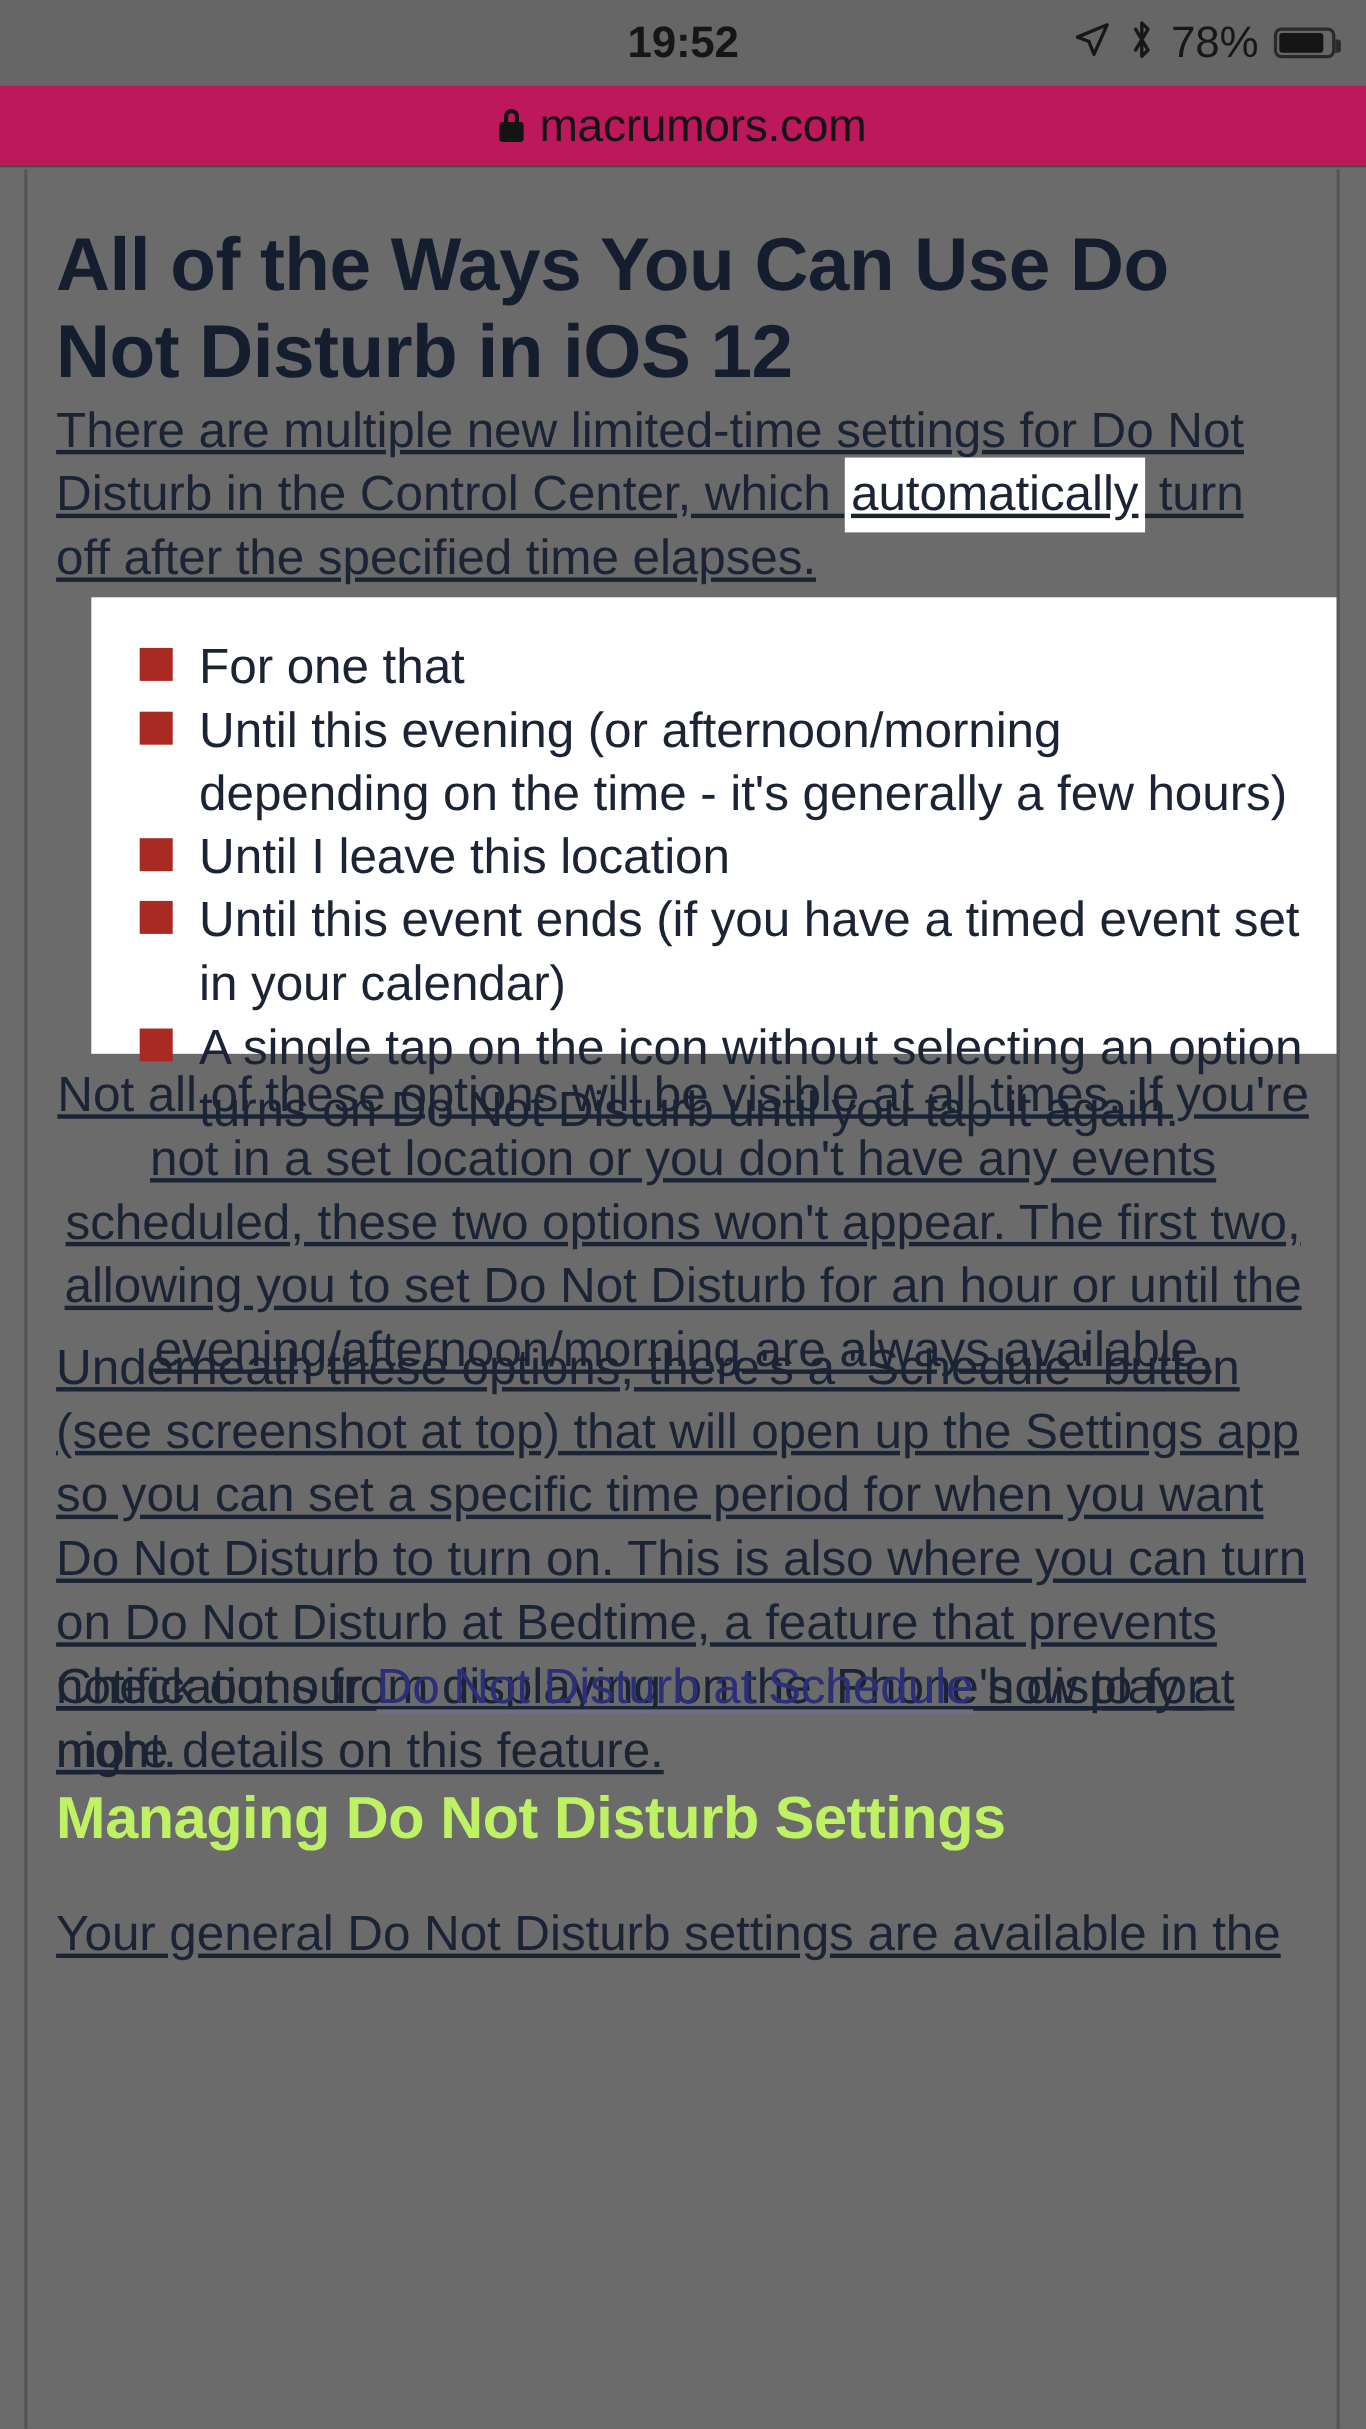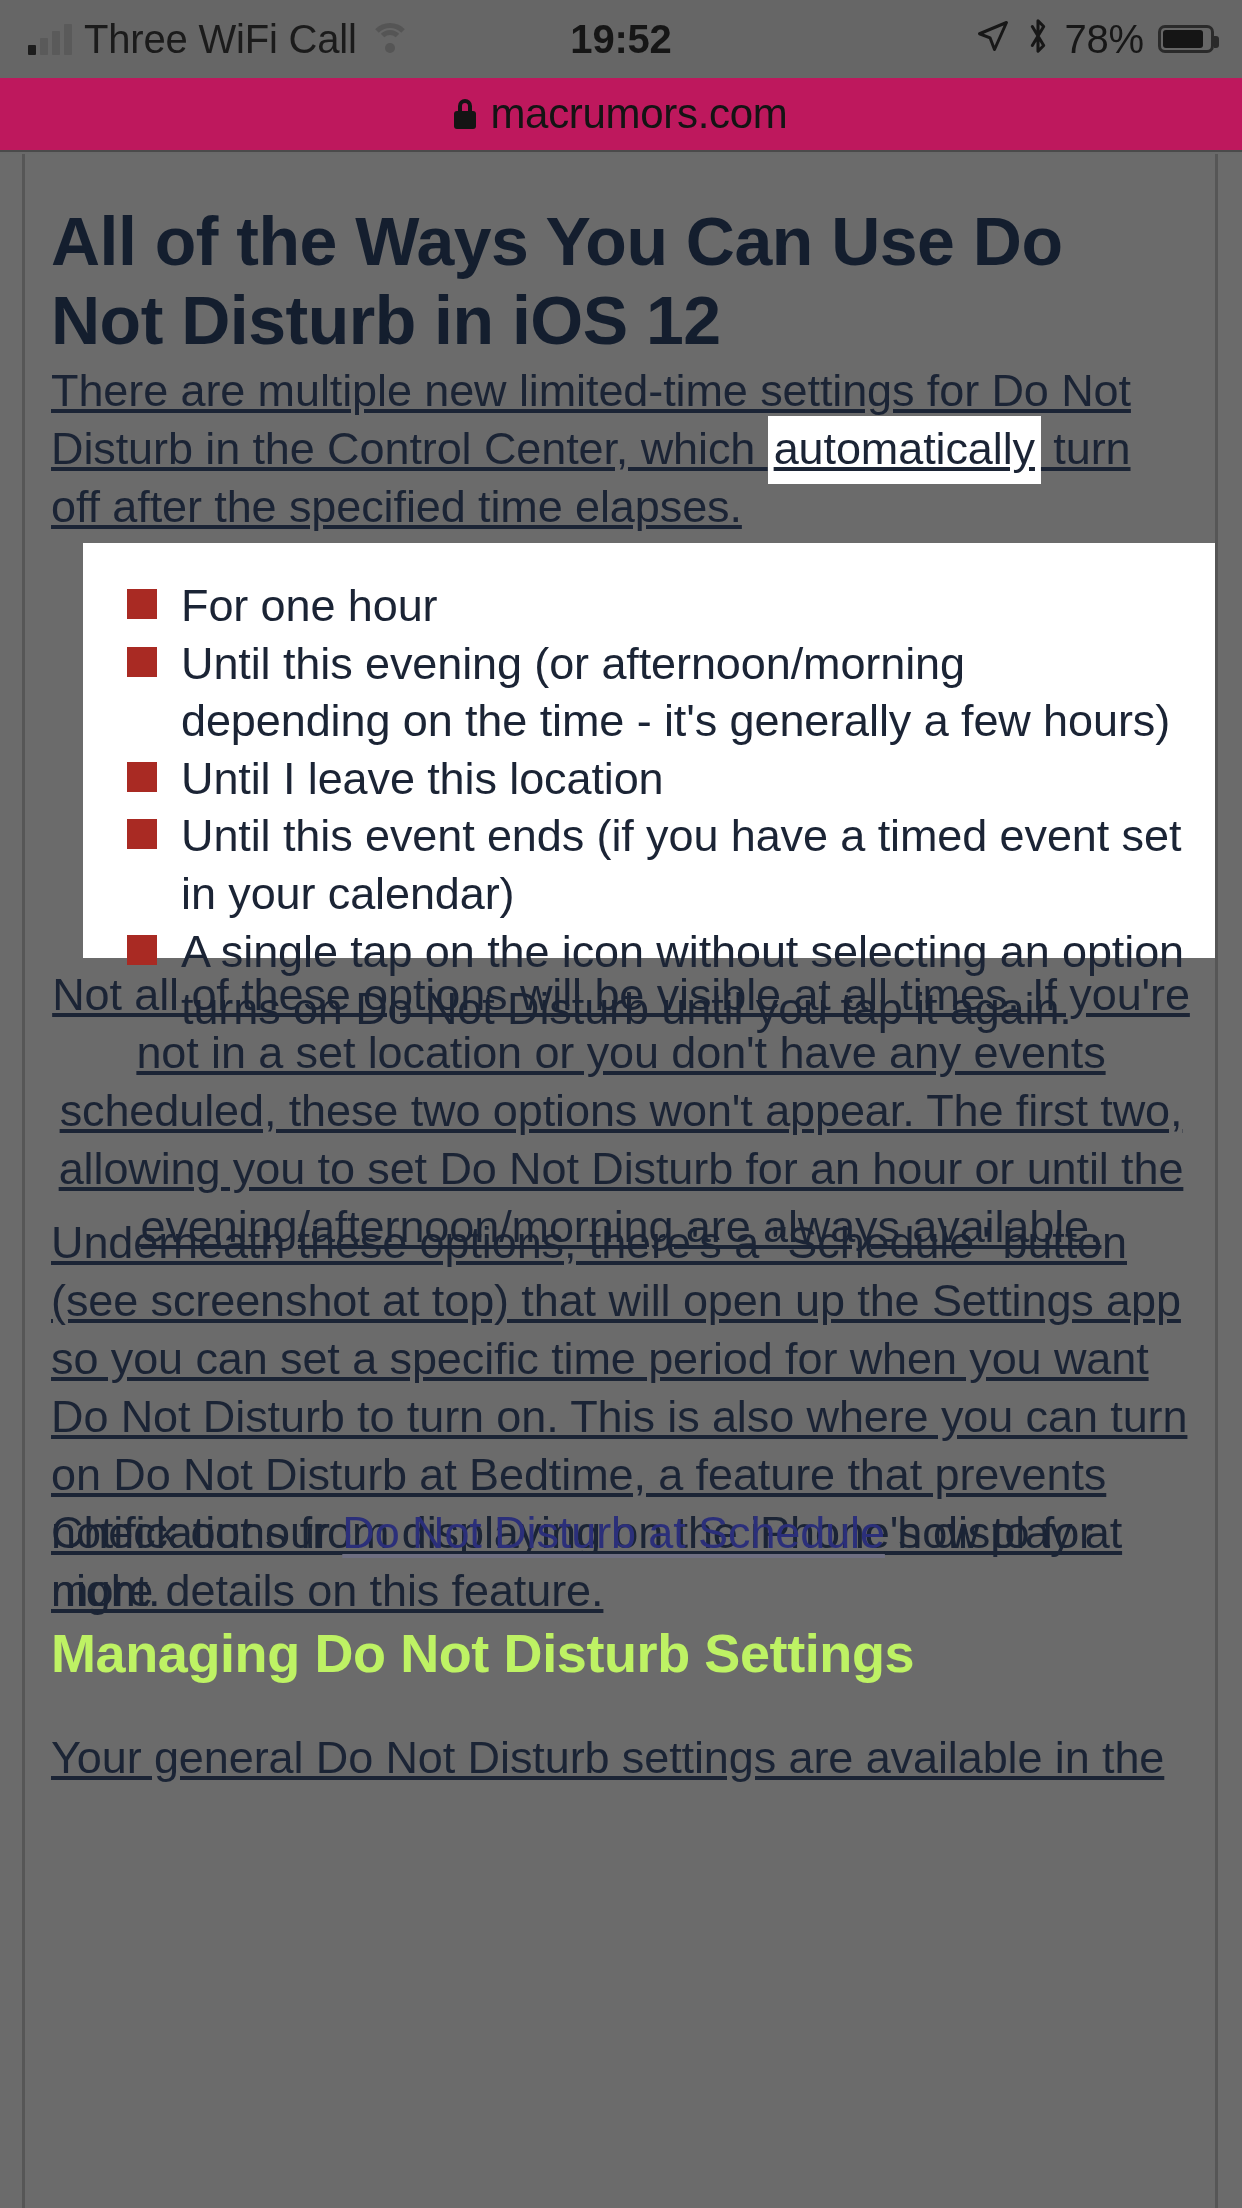--- a/index.html
+++ b/index.html
@@ -115,34 +115,20 @@
 
   .h2{
     position:absolute; left:26px; width:1100px;
     font-size:54px; font-weight:bold; color:#bef264; letter-spacing:-0.4px;
   }
 </style>
 </head>
 <body>
 
 <div id="status-bar">
-  <div class="sb-left">
-    <span class="signal">
-        <i></i>
-        <i></i>
-        <i></i>
-        <i></i>
-      </span>
-    <span class="carrier">Three WiFi Call</span>
-    <span class="wifi">
-      <span class="arc a1"></span>
-        <span class="arc a2"></span>
-        <span class="dot"></span>
-    </span>
-  </div>
 
   <div class="sb-center">19:52</div>
 
   <div class="sb-right">
     <span class="loc-arrow">
       <svg width="36" height="36" viewBox="0 0 24 24">
           <path d="M21 3 L3 10.5 L10 13.2 L13 21 Z" fill="none" stroke="#171717" stroke-width="2" stroke-linejoin="round"></path>
         </svg>
     </span>
     <span class="bt">
@@ -167,21 +153,21 @@
 
 <div id="page">
   <div id="content-col">
 
     <h1 class="h1">All of the Ways You Can Use Do Not Disturb in iOS 12</h1>
 
     <p class="para" style="top:208px;"><span>There are multiple new limited-time settings for Do Not Disturb in the Control Center, which </span><span class="hl">automatically</span><span> turn off after the specified time elapses.</span></p>
 
     <div id="list-box">
       <ul>
-        <li><span class="sq"></span><span>For one hour</span></li>
+        <li><span class="sq"></span><span>For one that</span></li>
         <li><span class="sq"></span><span>Until this evening (or afternoon/morning depending on the time - it's generally a few hours)</span></li>
         <li><span class="sq"></span><span>Until I leave this location</span></li>
         <li><span class="sq"></span><span>Until this event ends (if you have a timed event set in your calendar)</span></li>
         <li><span class="sq"></span><span>A single tap on the icon without selecting an option turns on Do Not Disturb until you tap it again.</span></li>
       </ul>
     </div>
 
     <p class="para wide" style="top:812px;text-align:center;">Not all of these options will be visible at all times. If you're not in a set location or you don't have any events scheduled, these two options won't appear. The first two, allowing you to set Do Not Disturb for an hour or until the evening/afternoon/morning are always available.</p>
 
     <p class="para wide" style="top:1060px;">Underneath these options, there's a "Schedule" button (see screenshot at top) that will open up the Settings app so you can set a specific time period for when you want Do Not Disturb to turn on. This is also where you can turn on Do Not Disturb at Bedtime, a feature that prevents notifications from displaying on the iPhone's display at night.</p>

